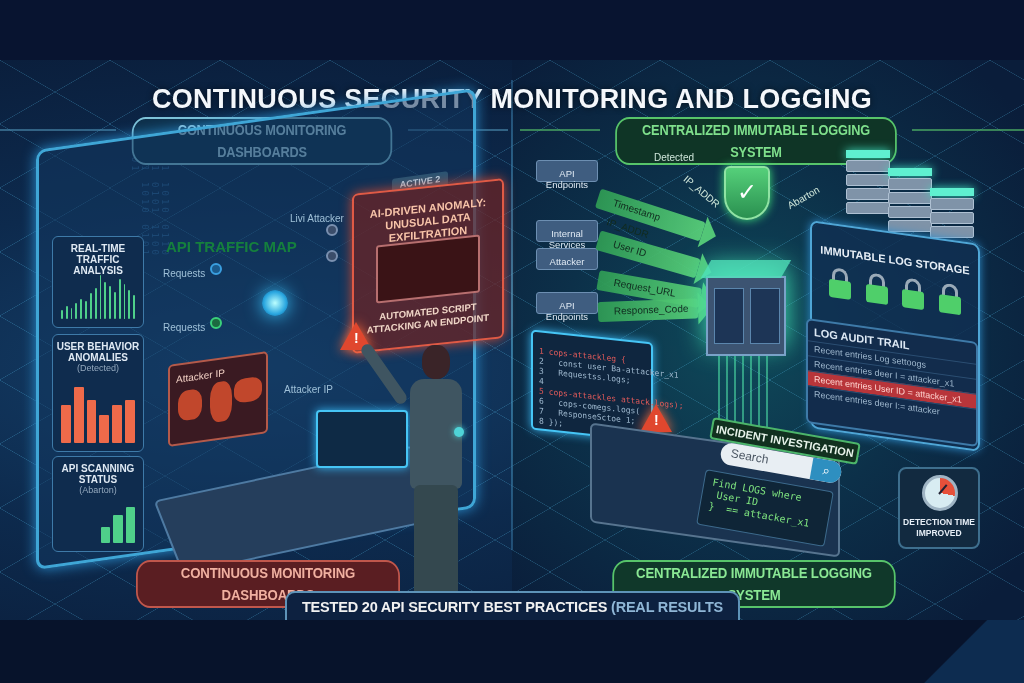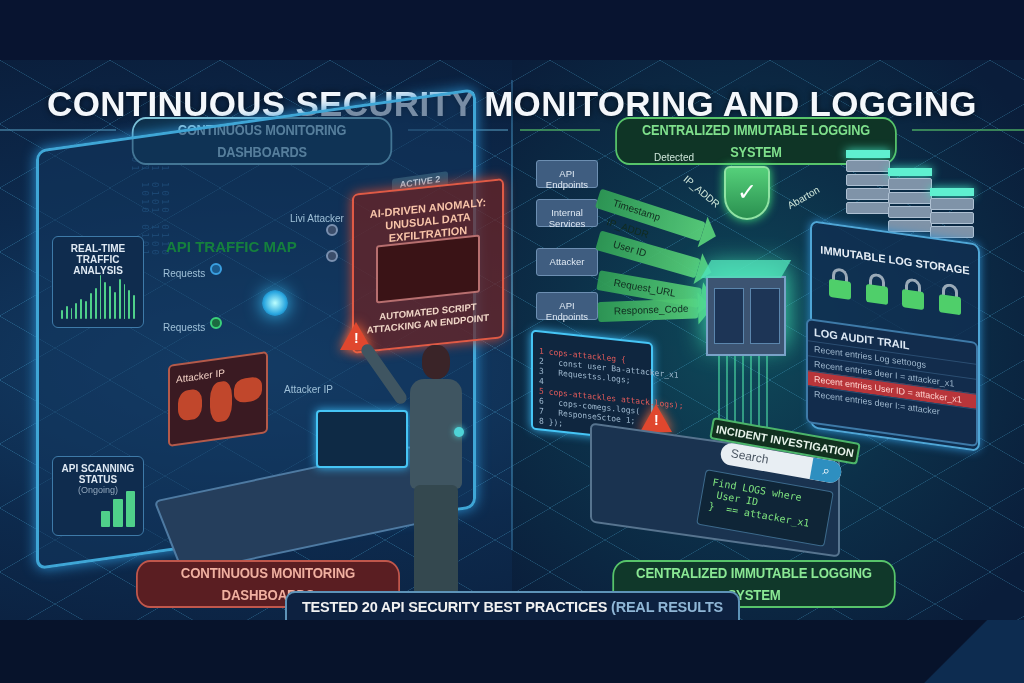--- a/index.html
+++ b/index.html
@@ -11,21 +11,21 @@
 .art{position:absolute;left:0;top:60px;width:1024px;height:560px;overflow:hidden;
  background:radial-gradient(ellipse at 25% 55%,#15406a 0%,#0d2a4d 40%,#0a1d3a 80%),#0a1d3a}
 .art .right-bg{position:absolute;left:512px;top:0;width:512px;height:560px;
  background:radial-gradient(ellipse at 45% 50%,#0f4a5a 0%,#0c3049 45%,#0a1d3a 90%)}
 .grid{position:absolute;inset:0;opacity:.28;
  background-image:linear-gradient(30deg,transparent 49.5%,#5fd0ff 50%,transparent 50.5%),linear-gradient(150deg,transparent 49.5%,#5fd0ff 50%,transparent 50.5%);
  background-size:110px 64px}
 .divider{position:absolute;left:511px;top:80px;width:2px;height:470px;background:linear-gradient(#2a5f8a,#4aa0c8,#2a5f8a);opacity:.7}
 .binary{position:absolute;left:40px;top:80px;width:130px;height:120px;color:#3d86c0;font:9px "DejaVu Sans Mono",monospace;line-height:10px;letter-spacing:3px;opacity:.55;writing-mode:vertical-rl}
 
-.main-title{position:absolute;left:0;top:84px;width:1024px;text-align:center;color:#f4f7fb;font-weight:700;font-size:35px;letter-spacing:.3px;text-shadow:0 0 6px rgba(0,0,0,.6)}
+.main-title{position:absolute;left:0;top:84px;width:1024px;text-align:center;color:#f4f7fb;font-weight:700;font-size:27px;letter-spacing:.3px;text-shadow:0 0 6px rgba(0,0,0,.6)}
 .pill{position:absolute;border-radius:16px;font-weight:700;font-size:14.5px;letter-spacing:-.2px;text-align:center;line-height:22px;padding:0 12px;transform:scaleX(.88);transform-origin:center}
 .pill-blue{left:114px;top:117px;width:296px;border:2px solid #7fc3d8;color:#a8d6e6;background:#0d2f4a}
 .pill-green{left:596px;top:117px;width:320px;border:2px solid #57c46a;color:#7fe08c;background:#0f3526}
 .pill-red{left:118px;top:560px;width:300px;border:2px solid #c0574c;color:#f0b0a0;background:#5a1e22;font-size:15px}
 .pill-green-b{left:593px;top:560px;width:322px;border:2px solid #57c46a;color:#8ae894;background:#10382a;font-size:15px}
 .hline{position:absolute;height:2px;background:#4c8db0;opacity:.6}
 
 .footer-tab{position:absolute;left:285px;top:591px;width:455px;height:30px;border:2px solid #5e93b8;border-bottom:none;border-radius:10px 10px 0 0;background:#0d2140;text-align:center;font-weight:700;font-size:14.5px;line-height:28px;color:#f1f1f1;letter-spacing:-.2px}
 .footer-tab .muted{color:#8fb6d6}
 
@@ -58,21 +58,21 @@
 .console{position:absolute;left:168px;top:470px;width:260px;height:80px;background:#253e5c;border:2px solid #4e7aa2;border-radius:6px;transform:skewY(-12deg) skewX(20deg)}
 .code-win{position:absolute;left:316px;top:410px;width:92px;height:58px;border:2px solid #46c5f5;border-radius:4px;background:#0e2a45;box-shadow:0 0 10px #35b5f2}
 .person{position:absolute;left:400px;top:345px;width:70px;height:270px}
 .person .head{position:absolute;left:22px;top:0;width:28px;height:34px;border-radius:45%;background:#3a2428}
 .person .body{position:absolute;left:10px;top:34px;width:52px;height:110px;border-radius:14px 14px 6px 6px;background:#3f5561}
 .person .legs{position:absolute;left:14px;top:140px;width:44px;height:128px;border-radius:6px;background:#34484f}
 .person .arm{position:absolute;left:-22px;top:-6px;width:12px;height:70px;border-radius:6px;background:#3f5561;transform:rotate(-35deg)}
 .person .badge{position:absolute;left:44px;top:48px;width:10px;height:10px;border-radius:50%;background:#4fd3d7;box-shadow:0 0 6px #4fd3d7}
 
 
-.src-box{position:absolute;left:536px;width:62px;height:28px;background:#3f5d80;border:1.5px solid #6d8fb2;border-radius:3px;color:#dfe9f3;font-size:9.5px;text-align:center;line-height:11px;padding-top:7px}
+.src-box{position:absolute;left:536px;width:62px;height:22px;background:#3f5d80;border:1.5px solid #6d8fb2;border-radius:3px;color:#dfe9f3;font-size:9.5px;text-align:center;line-height:11px;padding-top:7px}
 .flow{position:absolute;height:20px;background:linear-gradient(90deg,#2f9c55,#5ad27b);border-radius:3px;color:#112a1b;font-size:10px;line-height:20px;padding-left:16px;opacity:.92;transform-origin:left center}
 .flow:after{content:"";position:absolute;right:-14px;top:-6px;border-left:14px solid #5ad27b;border-top:16px solid transparent;border-bottom:16px solid transparent}
 .free-label{position:absolute;color:#cfe6da;font-size:10px}
 
 .cube{position:absolute;left:706px;top:276px;width:80px;height:80px;background:#3c5472;border:2px solid #7aa2c8;box-shadow:0 -10px 24px #40e0b0}
 .cube .top{position:absolute;left:-2px;top:-18px;width:80px;height:18px;background:#4fe0b8;transform:skewX(-30deg);opacity:.8}
 .cube .face{position:absolute;top:10px;width:30px;height:56px;background:#1d3556;border:1px solid #5b86ad}
 .stream{position:absolute;left:718px;top:356px;width:56px;height:80px;background:repeating-linear-gradient(90deg,rgba(80,230,170,.55) 0 2px,transparent 2px 8px)}
 .shield{position:absolute;left:724px;top:166px;width:46px;height:54px;background:linear-gradient(#55d07a,#2a9050);border:2px solid #8fe3a3;border-radius:6px 6px 24px 24px;color:#fff;font-size:24px;font-weight:700;text-align:center;line-height:48px;box-shadow:0 0 10px #3ee07a}
 
@@ -146,23 +146,35 @@
         <span style="height: 100%; background: rgb(79, 208, 138);"></span>
         <span style="height: 83.3333%; background: rgb(79, 208, 138);"></span>
         <span style="height: 75%; background: rgb(79, 208, 138);"></span>
         <span style="height: 62.5%; background: rgb(79, 208, 138);"></span>
         <span style="height: 91.6667%; background: rgb(79, 208, 138);"></span>
         <span style="height: 79.1667%; background: rgb(79, 208, 138);"></span>
         <span style="height: 66.6667%; background: rgb(79, 208, 138);"></span>
         <span style="height: 54.1667%; background: rgb(79, 208, 138);"></span>
       </div>
   </div>
-  <div class="side-panel" style="top:456px;height:80px">
+  <div class="side-panel" style="top:334px;height:118px">
+    <div class="side-title">USER BEHAVIOR ANOMALIES</div>
+    <div class="side-sub">(Detected)</div>
+    <div class="bars" id="bars1" style="height:56px">
+        <span style="height: 68.1818%; background: rgb(238, 106, 74);"></span>
+        <span style="height: 100%; background: rgb(238, 106, 74);"></span>
+        <span style="height: 77.2727%; background: rgb(238, 106, 74);"></span>
+        <span style="height: 50%; background: rgb(238, 106, 74);"></span>
+        <span style="height: 68.1818%; background: rgb(238, 106, 74);"></span>
+        <span style="height: 77.2727%; background: rgb(238, 106, 74);"></span>
+      </div>
+  </div>
+  <div class="side-panel" style="top:456px;height:96px">
     <div class="side-title">API SCANNING STATUS</div>
-    <div class="side-sub">(Ongoing)</div>
+    <div class="side-sub">(Abarton)</div>
     <div class="bars" id="bars2" style="height:36px;left:48px">
         <span style="height: 44.4444%; background: rgb(79, 208, 138);"></span>
         <span style="height: 77.7778%; background: rgb(79, 208, 138);"></span>
         <span style="height: 100%; background: rgb(79, 208, 138);"></span>
       </div>
   </div>
 
   <div class="traffic-map">
     <div class="tm-title">API TRAFFIC MAP</div>
   </div>
@@ -199,21 +211,21 @@
   <div class="person">
     <div class="arm"></div>
     <div class="head"></div>
     <div class="body">
         <div class="badge"></div>
       </div>
     <div class="legs"></div>
   </div>
 
   <div class="src-box" style="top:160px">API Endpoints</div>
-  <div class="src-box" style="top:199px">Internal Services</div>
+  <div class="src-box" style="top:220px">Internal Services</div>
   <div class="src-box" style="top:248px">Attacker</div>
   <div class="src-box" style="top:292px">API Endpoints</div>
 
   <div class="flow" style="left:598px;top:188px;width:110px;transform:rotate(18deg)">Timestamp IP_ADDR</div>
   <div class="flow" style="left:598px;top:230px;width:104px;transform:rotate(16deg)">User ID</div>
   <div class="flow" style="left:598px;top:270px;width:104px;transform:rotate(10deg)">Request_URL</div>
   <div class="flow" style="left:598px;top:302px;width:100px;transform:rotate(-2deg)">Response_Code</div>
   <div class="free-label" style="left:654px;top:152px">Detected</div>
   <div class="free-label" style="left:680px;top:186px;transform:rotate(40deg)">IP_ADDR</div>
   <div class="free-label" style="left:786px;top:192px;transform:rotate(-30deg)">Abarton</div>
@@ -289,20 +301,24 @@
   <div class="investigate"></div>
   <div class="inv-title">INCIDENT INVESTIGATION</div>
   <div class="search">
     <span class="placeholder">Search</span>
     <span class="btn">⌕</span>
   </div>
   <div class="query">Find LOGS where
  User ID
 }  == attacker_x1</div>
 
+  <div class="detect">
+    <div class="clock"></div>
+    <div class="d-label">DETECTION TIME IMPROVED</div>
+  </div>
 
   <div class="pill pill-red">CONTINUOUS MONITORING DASHBOARDS</div>
   <div class="pill pill-green-b">CENTRALIZED IMMUTABLE LOGGING SYSTEM</div>
 
   <div class="footer-tab">
     <span>TESTED 20 API SECURITY BEST PRACTICES</span>
     <span class="muted">(REAL RESULTS 2026)</span>
   </div>
 
   <div class="band-bottom">

